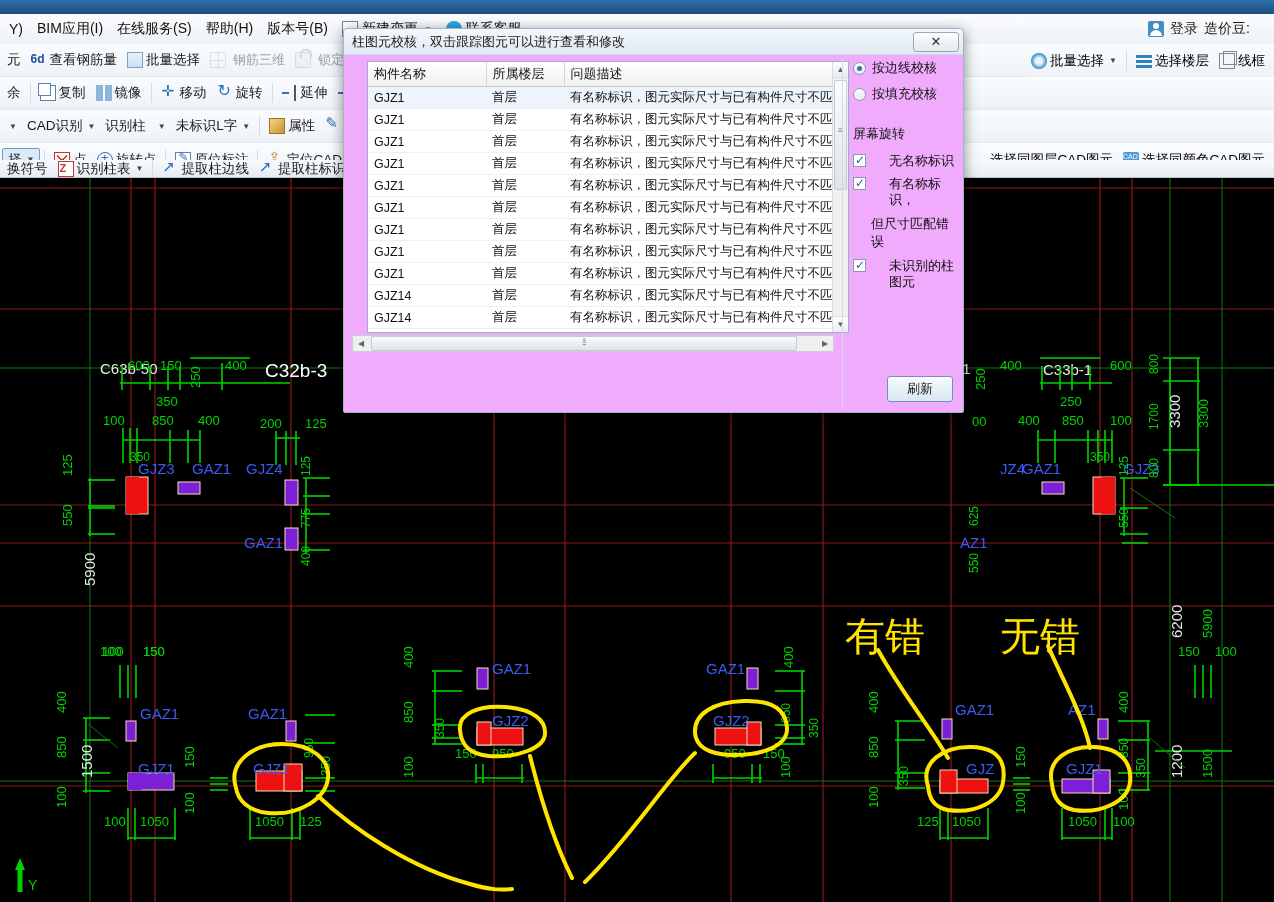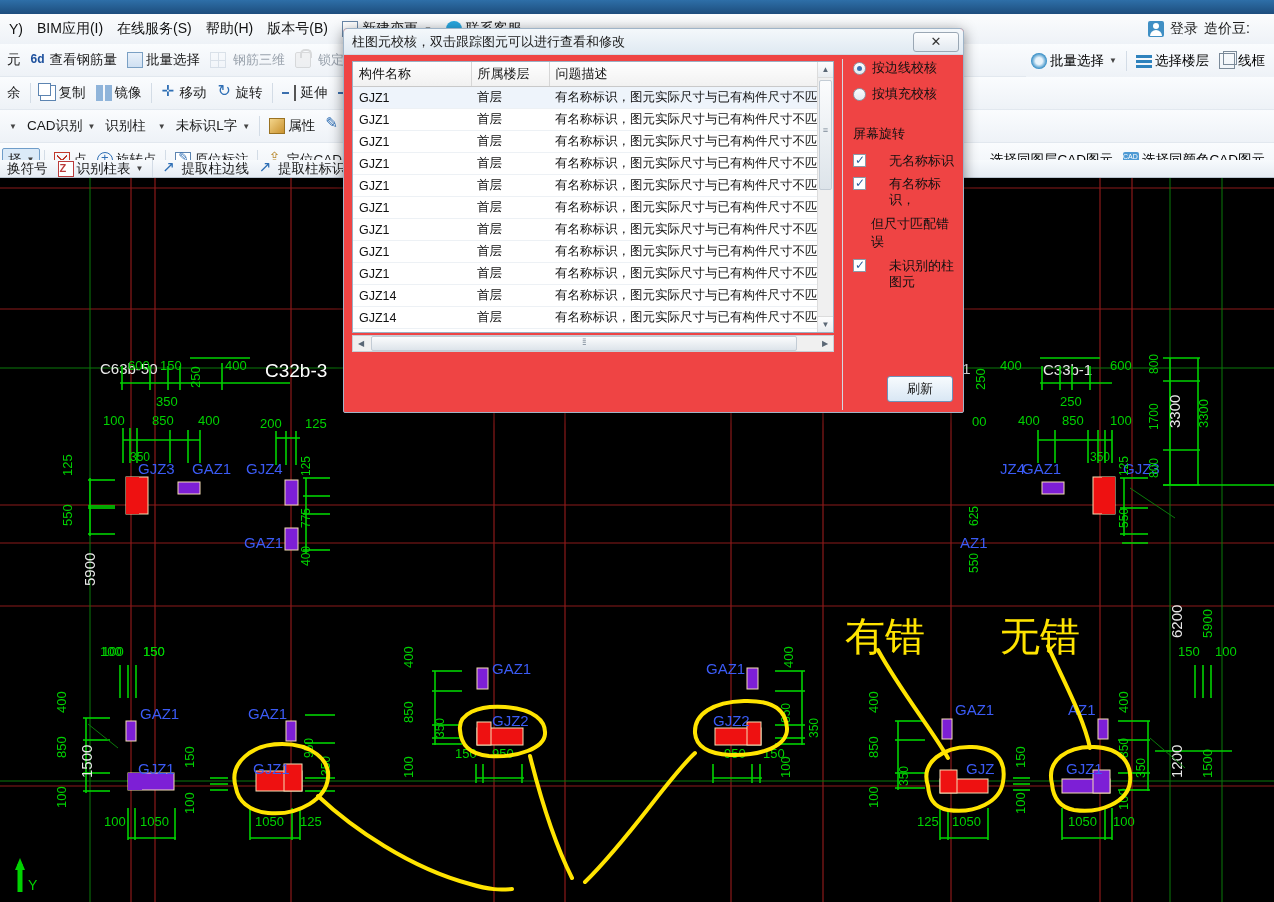--- a/index.html
+++ b/index.html
@@ -122,21 +122,21 @@
   
   .canvas {
     position:absolute; left:0; top:178px; width:1274px; height:724px;
     background:#000; overflow:hidden;
   }
   .canvas svg { display:block; }
 
   
   .dialog {
     position:absolute; left:343px; top:28px; width:621px; height:385px;
-    background:#ef4444;
+    background:#f0abfc;
     border:1px solid #9fb4c8;
     border-radius:4px 4px 2px 2px;
     box-shadow: 0 3px 14px rgba(0,0,0,.45);
     font-size:13px; color:#111;
   }
   .dialog .titlebar {
     height:26px; background:linear-gradient(#f4f8fb,#dfe9f2);
     border-bottom:1px solid #cdd9e4; border-radius:3px 3px 0 0;
     display:flex; align-items:center; padding:0 4px 0 8px;
     font-size:13px; color:#1a1a1a;
@@ -145,21 +145,21 @@
   .closebtn {
     width:46px; height:20px; border:1px solid #9aa7b4; border-radius:3px;
     background:linear-gradient(#fcfdfe,#e2e9f0);
     display:flex; align-items:center; justify-content:center;
     font-size:13px; color:#333; cursor:pointer;
   }
 
   .dlgbody { position:absolute; left:0; top:26px; width:621px; height:359px; }
 
   .gridwrap {
-    position:absolute; left:8px; top:6px; width:482px; height:272px;
+    position:absolute; left:23px; top:6px; width:482px; height:272px;
     background:#fff; border:1px solid #9ab0c4; overflow:hidden;
   }
   table.grid { border-collapse:collapse; width:100%; font-size:12.5px; table-layout:fixed; }
   table.grid th {
     text-align:left; font-weight:normal; padding:3px 6px;
     background:linear-gradient(#fefefe,#f1f1f1);
     border-right:1px solid #d6d6d6; border-bottom:1px solid #c9c9c9;
     color:#111; font-size:13px;
   }
   table.grid td {

